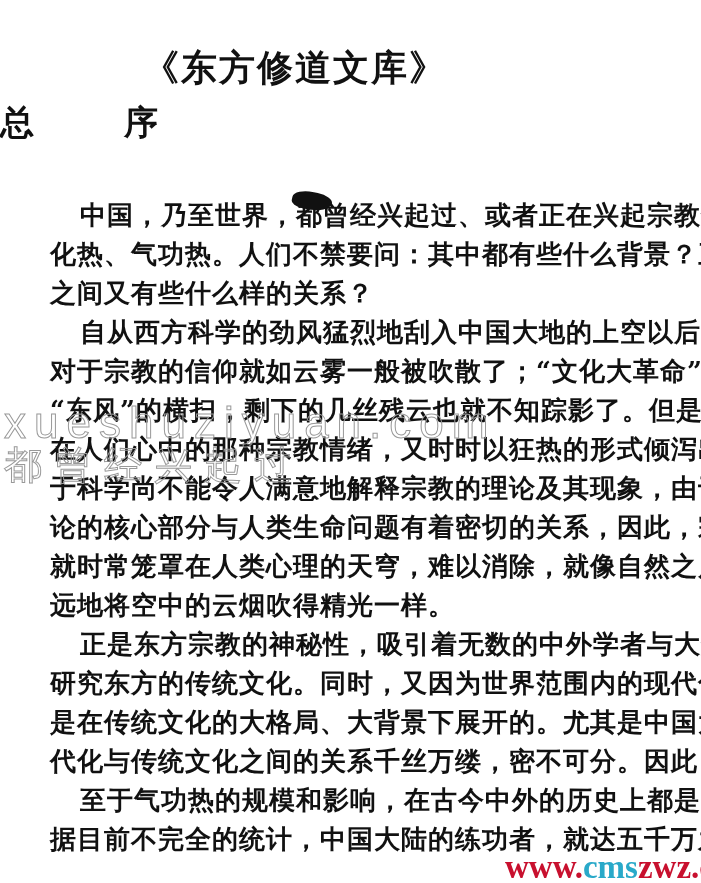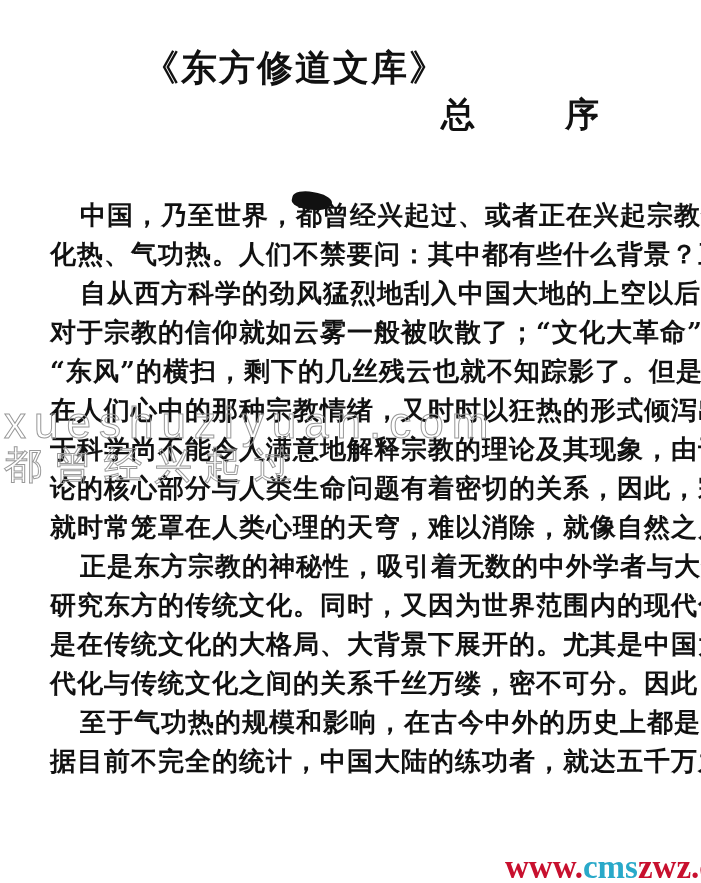--- a/index.html
+++ b/index.html
@@ -1,20 +1,20 @@
 <!DOCTYPE html>
 <html><head>
 <meta charset="utf-8">
 <style>
   html, body { margin: 0; padding: 0; background: #ffffff; }
   body { width: 701px; height: 883px; position: relative; overflow: hidden;
          font-family: "DejaVu Serif", "Liberation Serif", serif; color: #111; }
   .title { position: absolute; top: 44px; left: 0; width: 590px; text-align: center;
            font-size: 36px; font-weight: bold; letter-spacing: 2px; }
-  .subtitle { position: absolute; top: 92px; left: 0; width: 599px; text-align: right;
+  .subtitle { position: absolute; top: 100px; left: 0; width: 599px; text-align: left;
               font-size: 34px; font-weight: bold; }
   .subtitle span { display: inline-block; }
   .subtitle .gap { width: 90px; }
   .body { position: absolute; top: 196px; left: 50px; width: 610px; }
   .line { height: 39px; line-height: 39px; font-size: 26px; font-weight: bold;
           white-space: nowrap; text-align: justify; text-align-last: justify; letter-spacing: 1px; }
   .line.indent { padding-left: 30px; }
   .line.last { text-align-last: left; }
   .blot { position: absolute; left: 292px; top: 192px; width: 40px; height: 18px;
           background: #111; border-radius: 50% 40% 60% 30%; transform: rotate(12deg); }
@@ -30,27 +30,29 @@
 <body>
 
 <div class="title">《东方修道文库》</div>
 <div class="subtitle">
   <span>总</span><span class="gap"></span><span>序</span>
 </div>
 
 <div class="body">
   <div class="line indent">中国，乃至世界，都曾经兴起过、或者正在兴起宗教热、文</div>
   <div class="line">化热、气功热。人们不禁要问：其中都有些什么背景？三大热潮</div>
+  <div class="line last">之间又有些什么样的关系？</div>
   <div class="line indent">自从西方科学的劲风猛烈地刮入中国大地的上空以后，人们</div>
   <div class="line">对于宗教的信仰就如云雾一般被吹散了；“文化大革命”十年</div>
   <div class="line">“东风”的横扫，剩下的几丝残云也就不知踪影了。但是，压抑</div>
   <div class="line">在人们心中的那种宗教情绪，又时时以狂热的形式倾泻出来。由</div>
   <div class="line">于科学尚不能令人满意地解释宗教的理论及其现象，由于宗教理</div>
   <div class="line">论的核心部分与人类生命问题有着密切的关系，因此，宗教气氛</div>
   <div class="line">就时常笼罩在人类心理的天穹，难以消除，就像自然之风不能永</div>
+  <div class="line last">远地将空中的云烟吹得精光一样。</div>
   <div class="line indent">正是东方宗教的神秘性，吸引着无数的中外学者与大众，去</div>
   <div class="line">研究东方的传统文化。同时，又因为世界范围内的现代化进程，</div>
   <div class="line">是在传统文化的大格局、大背景下展开的。尤其是中国大陆，现</div>
   <div class="line">代化与传统文化之间的关系千丝万缕，密不可分。因此，文化热</div>
   <div class="line indent">至于气功热的规模和影响，在古今中外的历史上都是空前的。</div>
   <div class="line">据目前不完全的统计，中国大陆的练功者，就达五千万之多，世</div>
 </div>
 
 <div class="blot"></div>
 <div class="wm1">xueshuziyuan.com</div>

